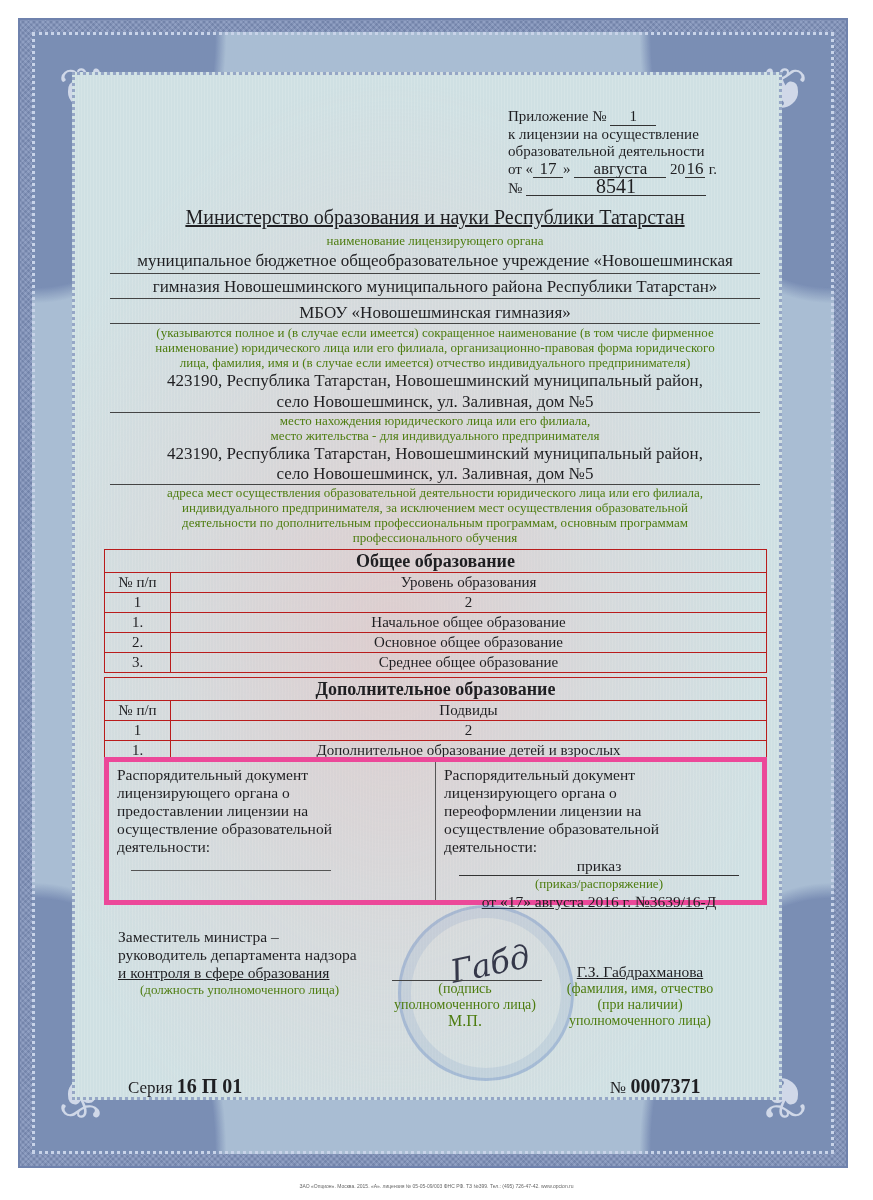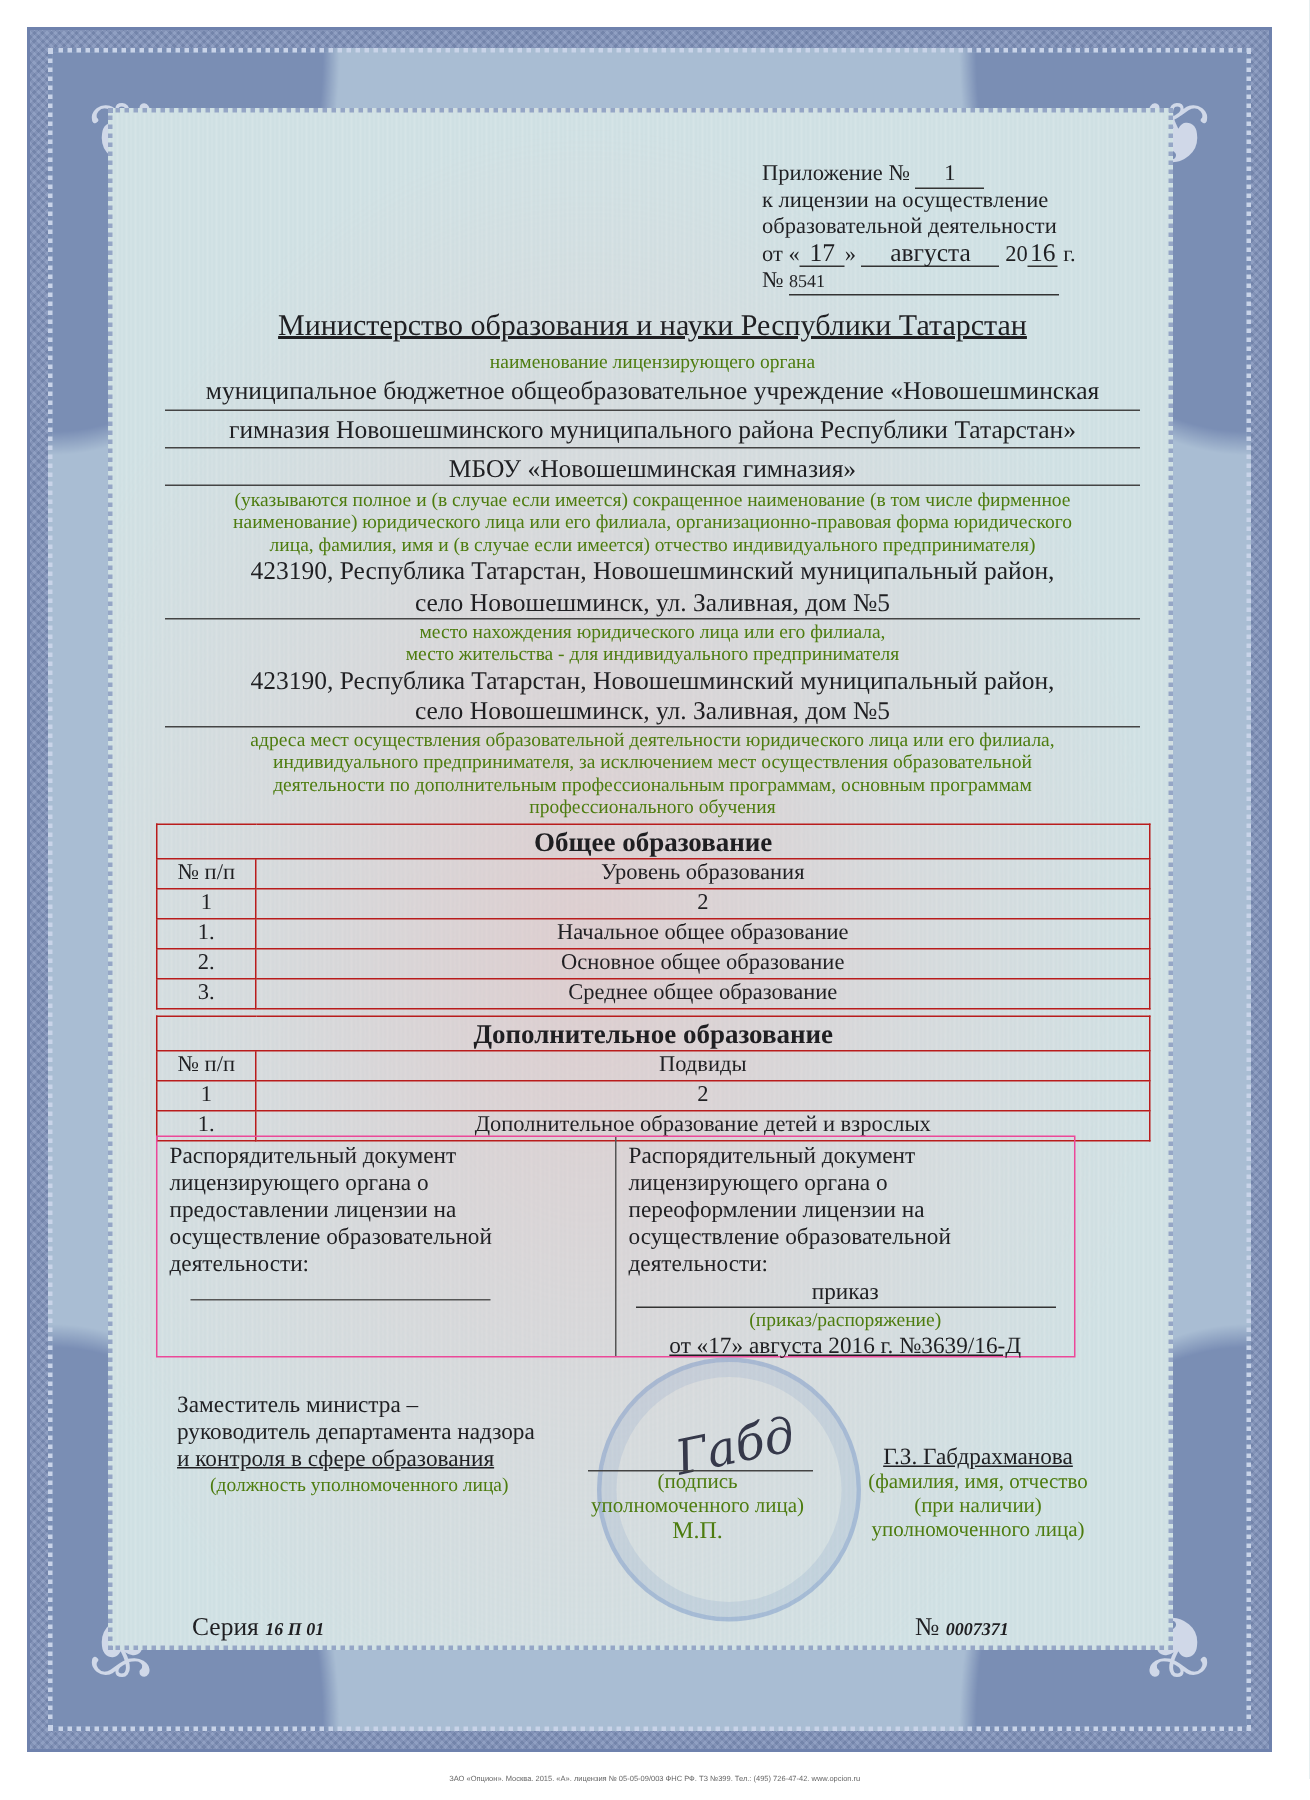--- a/index.html
+++ b/index.html
@@ -50,31 +50,31 @@
   .ul { display: inline-block; border-bottom: 1px solid #333; text-align: center; }
   .hdr-title { left: 100px; width: 670px; top: 206px; font-size: 20px; text-decoration: underline; }
   .caption { font-size: 13px; line-height: 15px; color: #4d7c0f; }
   .body-line { font-size: 17px; line-height: 21px; }
   .rule { position: absolute; left: 110px; width: 650px; height: 0; border-top: 1px solid #444; }
   table.tbl { border-collapse: collapse; width: 100%; font-size: 15px; }
   table.tbl td { border: 1px solid #b91c1c; text-align: center; padding: 0; height: 19px; line-height: 19px; }
   table.tbl td.num { width: 65px; }
   table.tbl td.title { font-weight: bold; font-size: 18px; height: 22px; }
   .tbl-wrap { position: absolute; left: 104px; width: 663px; }
-  .docs { position: absolute; left: 104px; top: 757px; width: 613px; height: 148px; border: 1px solid #ec4899; box-sizing: border-box; display: flex; }
+  .docs { position: absolute; left: 104px; top: 757px; width: 663px; height: 148px; border: 5px solid #ec4899; box-sizing: border-box; display: flex; }
   .docs .col { flex: 1; padding: 4px 8px; font-size: 15.5px; line-height: 18px; position: relative; }
   .docs .col + .col { border-left: 1px solid #555; }
   .sig { font-size: 15.5px; line-height: 18px; }
   .stamp {
     position: absolute; left: 398px; top: 905px; width: 170px; height: 170px; border-radius: 50%;
     border: 3px solid rgba(80,120,190,0.35); box-shadow: inset 0 0 0 10px rgba(80,120,190,0.12);
   }
   .signature { position: absolute; left: 450px; top: 945px; font-family: "DejaVu Serif", serif; font-style: italic; font-size: 32px; color: #35384a; transform: rotate(-12deg); }
   .serial { font-size: 17px; }
-  .serial b { font-size: 12px; font-style: italic; }
+  .serial b { font-size: 20px; }
   .footer-print { left: 0; width: 873px; top: 1183px; font-size: 5px; color: #666; text-align: center; font-family: "Liberation Sans", sans-serif; }
 </style>
 </head>
 <body>
 
 <div class="frame">
   <div class="frame-inner-strip"></div>
   <div class="corner c-tl">❦</div>
   <div class="corner c-tr">❦</div>
   <div class="corner c-bl">❦</div>
@@ -91,21 +91,21 @@
   <div class="line">к лицензии на осуществление</div>
   <div class="line">образовательной деятельности</div>
   <div class="line">
     <span>от «</span><span class="ul" style="width:30px;font-size:17px">17</span><span>»</span>
     <span class="ul" style="width:92px;font-size:17px">августа</span>
     <span>20</span><span class="ul" style="width:20px;font-size:17px">16</span>
     <span>г.</span>
   </div>
   <div class="line">
     <span>№</span>
-    <span class="ul" style="width:180px;text-align:left;font-size:12px">8541</span>
+    <span class="ul" style="width:180px;text-align:center;font-size:20px">8541</span>
   </div>
 </div>
 
 <div class="abs center hdr-title">Министерство образования и науки Республики Татарстан</div>
 <div class="abs center caption" style="left:100px;width:670px;top:233px;">наименование лицензирующего органа</div>
 
 <div class="abs center body-line" style="left:100px;width:670px;top:250px;">муниципальное бюджетное общеобразовательное учреждение «Новошешминская</div>
 <div class="rule" style="top:273px;"></div>
 <div class="abs center body-line" style="left:100px;width:670px;top:276px;">гимназия Новошешминского муниципального района Республики Татарстан»</div>
 <div class="rule" style="top:298px;"></div>
@@ -218,21 +218,21 @@
   <div class="caption" style="padding-left:22px;">(должность уполномоченного лица)</div>
 </div>
 
 <div class="rule" style="left:392px;width:150px;top:980px;"></div>
 <div class="abs center caption" style="left:385px;width:160px;top:981px;font-size:14px;line-height:16px;">
   <div>(подпись</div>
   <div>уполномоченного лица)</div>
   <div style="font-size:16px;">М.П.</div>
 </div>
 
-<div class="abs center sig" style="left:572px;width:160px;top:963px;text-align:center;">
+<div class="abs center sig" style="left:560px;width:160px;top:963px;text-align:center;">
   <div style="text-decoration:underline;">Г.З. Габдрахманова</div>
   <div class="caption" style="font-size:14px;line-height:16px;">(фамилия, имя, отчество</div>
   <div class="caption" style="font-size:14px;line-height:16px;">(при наличии)</div>
   <div class="caption" style="font-size:14px;line-height:16px;">уполномоченного лица)</div>
 </div>
 
 <div class="abs serial" style="left:128px;top:1075px;">
   <span>Серия</span>
   <b>16 П 01</b>
 </div>

